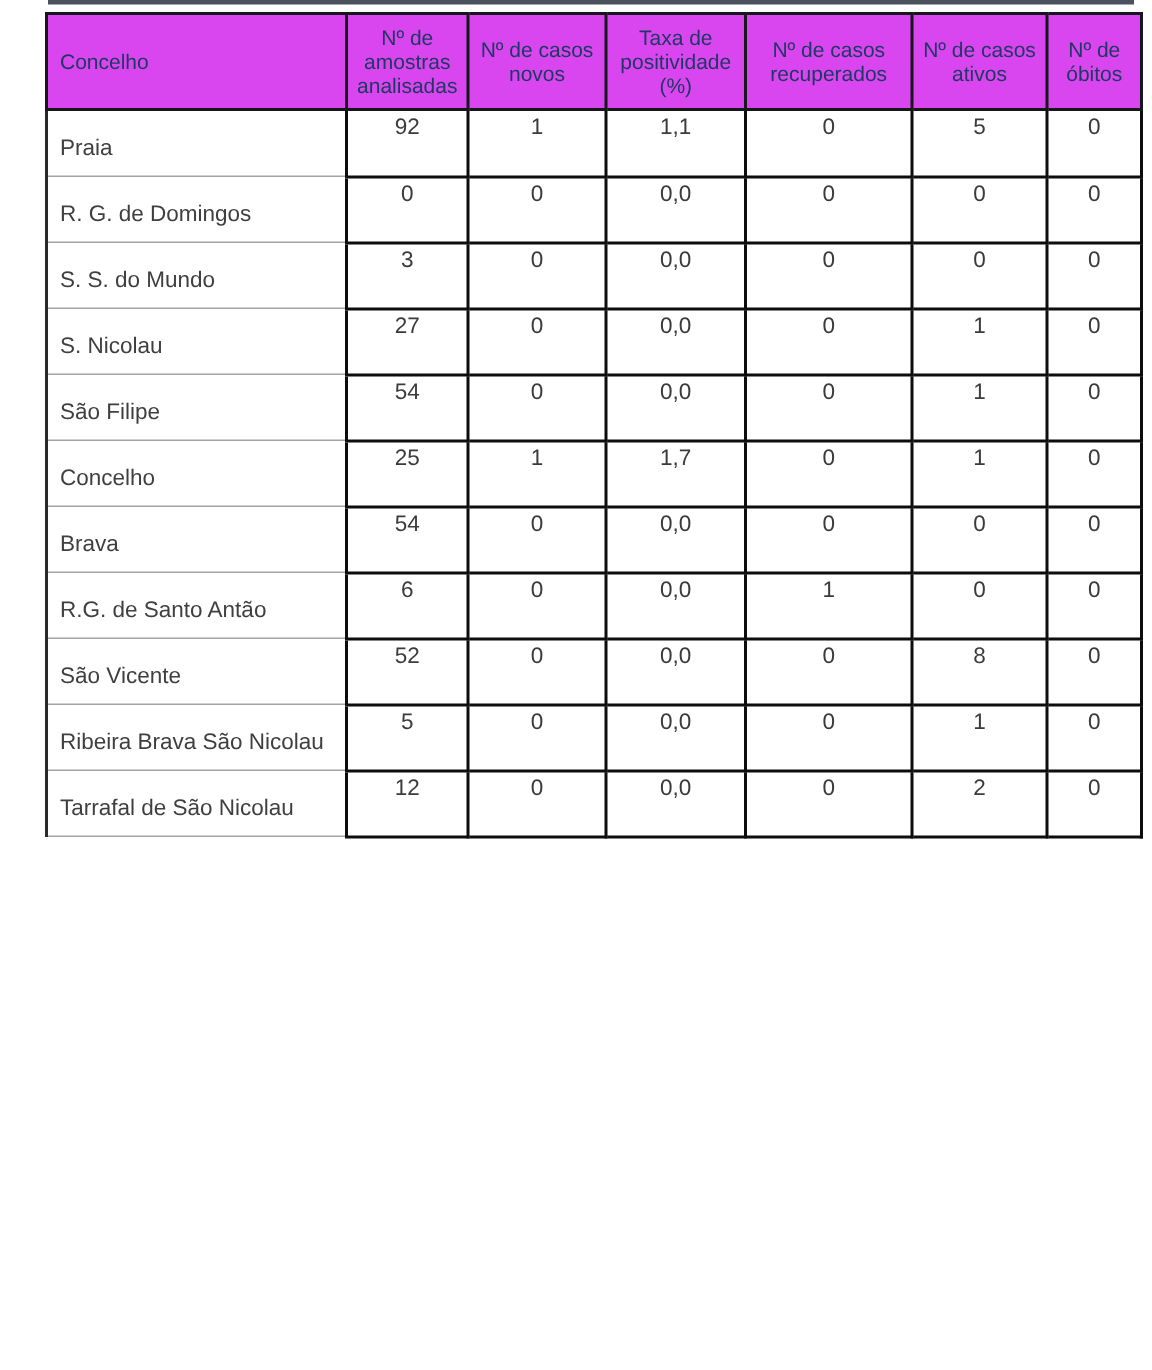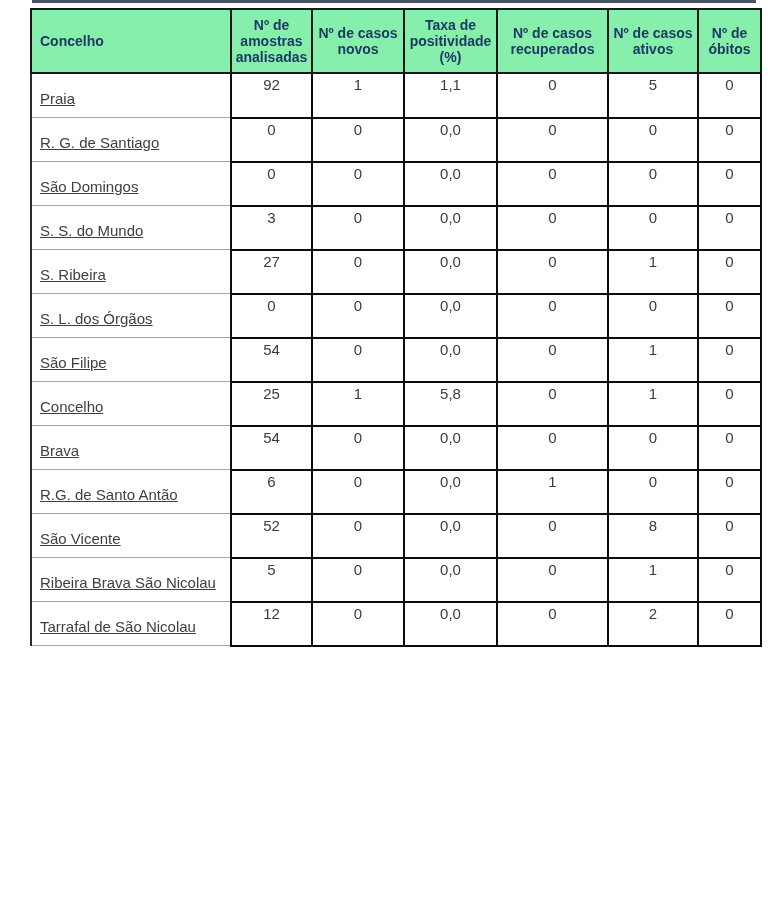--- a/index.html
+++ b/index.html
@@ -27,23 +27,23 @@
     position: absolute;
     left: 30px;
     top: 8px;
     width: 730px;
     border-collapse: collapse;
     table-layout: fixed;
     color: #3b3b3b;
   }
   
   thead th {
-    background: #86efac;
+    background: #d946ef;
     color: #1f3864;
-    font-weight: bold;
+    font-weight: normal;
     font-size: 14px;
     line-height: 16px;
     border: 2px solid #15171a;
     height: 58px;
     text-align: center;
     vertical-align: middle;
     padding: 2px 1px;
   }
   thead th.name-col {
     text-align: left;
@@ -57,21 +57,20 @@
   }
   tbody td.name {
     border-left: 2px solid #2a2a2a;
     border-right: 2px solid #0d0d0d;
     border-top: 1px solid #a3a3a3;
     border-bottom: 1px solid #a3a3a3;
     text-align: left;
     vertical-align: middle;
     padding: 8px 4px 2px 8px;
     color: #3f3f3f;
-    text-decoration: underline;
   }
   tbody td.num {
     border: 2px solid #0d0d0d;
     text-align: center;
     vertical-align: top;
     padding-top: 2px;
     color: #3b3b3b;
   }
 </style>
 </head>
@@ -107,78 +106,60 @@
       <tr>
           <td class="name">Praia</td>
           <td class="num">92</td>
           <td class="num">1</td>
           <td class="num">1,1</td>
           <td class="num">0</td>
           <td class="num">5</td>
           <td class="num">0</td>
         </tr>
         <tr>
-          <td class="name">R. G. de Santiago</td>
-          <td class="num">0</td>
-          <td class="num">0</td>
-          <td class="num">0,0</td>
-          <td class="num">0</td>
-          <td class="num">0</td>
-          <td class="num">0</td>
-        </tr>
-        <tr>
-          <td class="name">São Domingos</td>
+          <td class="name">R. G. de Domingos</td>
           <td class="num">0</td>
           <td class="num">0</td>
           <td class="num">0,0</td>
           <td class="num">0</td>
           <td class="num">0</td>
           <td class="num">0</td>
         </tr>
         <tr>
           <td class="name">S. S. do Mundo</td>
           <td class="num">3</td>
           <td class="num">0</td>
           <td class="num">0,0</td>
           <td class="num">0</td>
           <td class="num">0</td>
           <td class="num">0</td>
         </tr>
         <tr>
-          <td class="name">S. Ribeira</td>
+          <td class="name">S. Nicolau</td>
           <td class="num">27</td>
           <td class="num">0</td>
           <td class="num">0,0</td>
           <td class="num">0</td>
           <td class="num">1</td>
-          <td class="num">0</td>
-        </tr>
-        <tr>
-          <td class="name">S. L. dos Órgãos</td>
-          <td class="num">0</td>
-          <td class="num">0</td>
-          <td class="num">0,0</td>
-          <td class="num">0</td>
-          <td class="num">0</td>
           <td class="num">0</td>
         </tr>
         <tr>
           <td class="name">São Filipe</td>
           <td class="num">54</td>
           <td class="num">0</td>
           <td class="num">0,0</td>
           <td class="num">0</td>
           <td class="num">1</td>
           <td class="num">0</td>
         </tr>
         <tr>
           <td class="name">Concelho</td>
           <td class="num">25</td>
           <td class="num">1</td>
-          <td class="num">5,8</td>
+          <td class="num">1,7</td>
           <td class="num">0</td>
           <td class="num">1</td>
           <td class="num">0</td>
         </tr>
         <tr>
           <td class="name">Brava</td>
           <td class="num">54</td>
           <td class="num">0</td>
           <td class="num">0,0</td>
           <td class="num">0</td>

